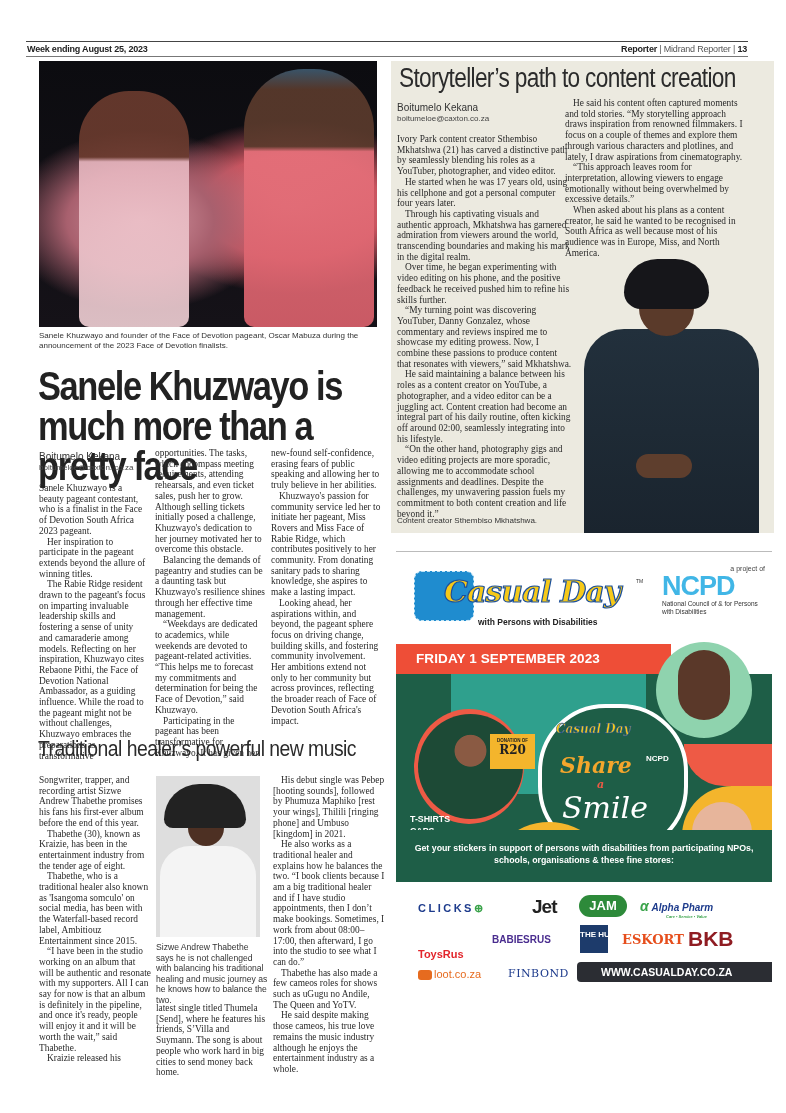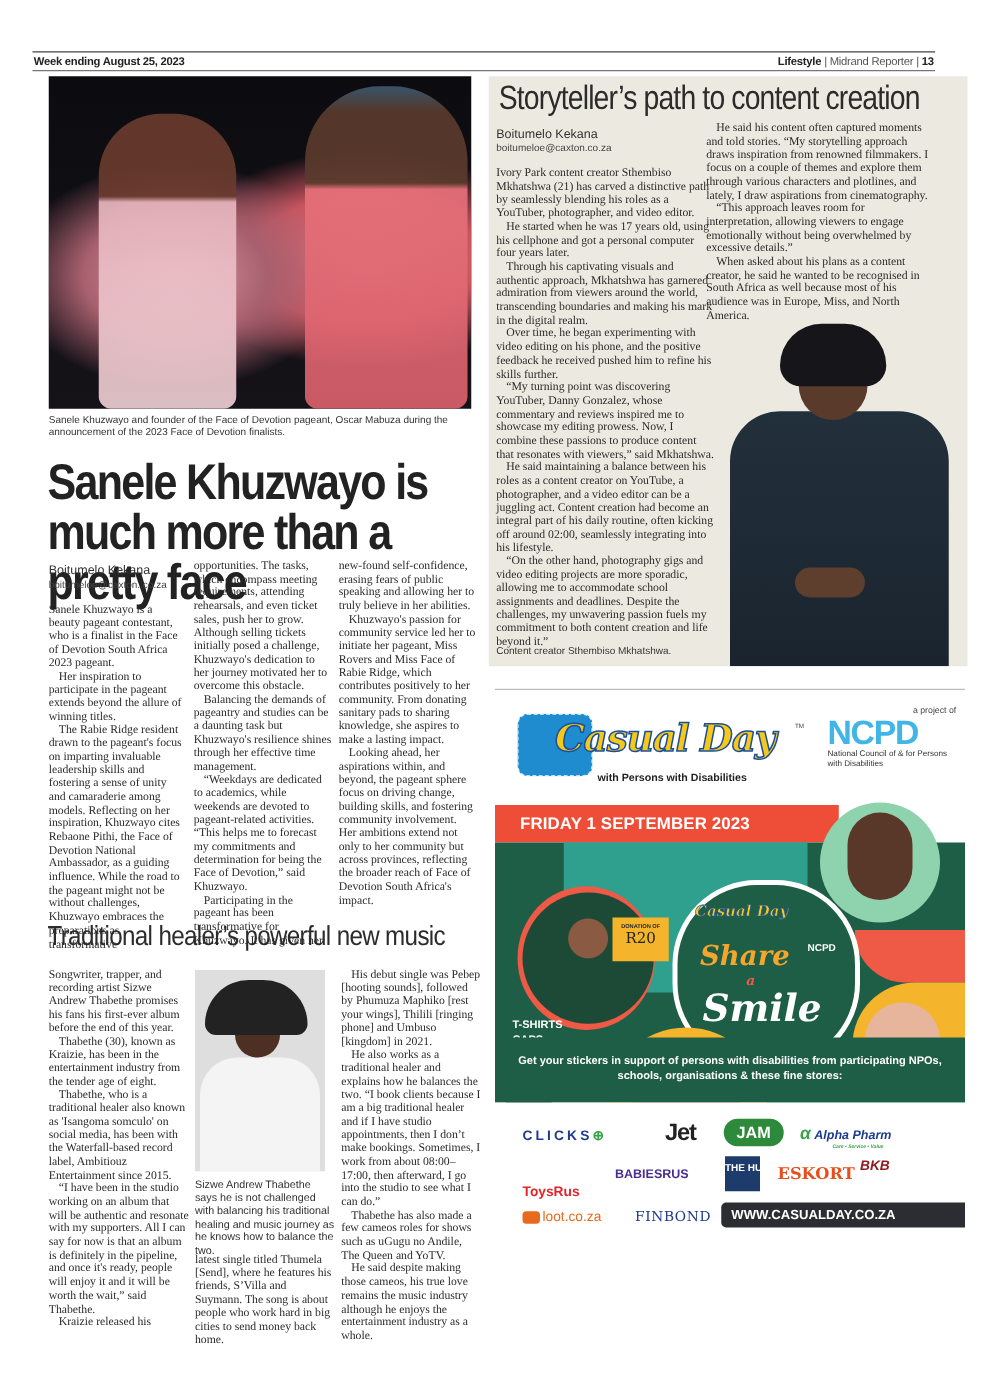--- a/index.html
+++ b/index.html
@@ -71,26 +71,26 @@
   .ncpd .full { font-size: 6.5px; color: #333; line-height: 8px; }
 
   .ad-date { position: absolute; left: 0; top: 92px; width: 275px; height: 30px; background: #ee4e37; }
   .ad-date span { position: absolute; left: 20px; top: 7px; color: #fff; font-weight: bold; font-size: 13.5px; letter-spacing: 0.1px; white-space: nowrap; }
   .ad-body { position: absolute; left: 0; top: 122px; width: 376px; height: 220px; background: #1e5e47; }
   .teal-block { position: absolute; left: 55px; top: 0; width: 195px; height: 120px; background: #2fa08d; }
   .coral-c { position: absolute; left: 18px; top: 35px; width: 110px; height: 115px; border-radius: 50%; background: #ee5a45; }
   .pers1 { position: absolute; left: 22px; top: 40px; width: 105px; height: 105px; border-radius: 50%; background: radial-gradient(circle at 50% 35%, #8a5a43 0 18%, #1d4a36 19% 100%); }
   .donation { position: absolute; left: 94px; top: 60px; width: 45px; height: 35px; background: #f4b52c; text-align: center; }
   .donation .lbl { font-size: 4.5px; font-weight: bold; color: #222; margin-top: 4px; }
-  .donation .amt { font-family: "DejaVu Serif", serif; font-size: 12px; font-weight: normal; color: #222; }
+  .donation .amt { font-family: "DejaVu Serif", serif; font-size: 12px; font-weight: bold; color: #222; }
   .flower { position: absolute; left: 142px; top: 30px; width: 150px; height: 150px; border-radius: 45%; background: #1e5e47; border: 4px solid #fff; }
   .flower .mini { position: absolute; left: 14px; top: 14px; font-family: "DejaVu Serif", serif; font-style: italic; font-weight: bold; font-size: 12px; color: #f6c919; -webkit-text-stroke: .5px #1b4f9c; }
   .flower .share { position: absolute; left: 18px; top: 44px; font-family: "DejaVu Serif", serif; font-weight: bold; font-style: italic; font-size: 22px; color: #f4a62c; }
   .flower .a { position: absolute; left: 55px; top: 70px; font-family: "DejaVu Serif", serif; font-style: italic; font-size: 11px; color: #ee5a45; font-weight: bold; }
-  .flower .smile { position: absolute; left: 20px; top: 82px; font-family: "DejaVu Serif", serif; font-weight: bold; font-style: italic; font-size: 30px; color: #fff; }
+  .flower .smile { position: absolute; left: 20px; top: 82px; font-family: "DejaVu Serif", serif; font-weight: normal; font-style: italic; font-size: 30px; color: #fff; }
   .flower .n2 { position: absolute; left: 104px; top: 46px; font-size: 8px; font-weight: bold; color: #fff; }
   .pers2 { position: absolute; left: 260px; top: -32px; width: 96px; height: 96px; border-radius: 50%; background: #8fd3ae; overflow: hidden; }
   .pers2::after { content:""; position:absolute; left: 22px; top: 8px; width: 52px; height: 70px; border-radius: 26px; background:#5a3829; }
   .coral2 { position: absolute; left: 288px; top: 70px; width: 88px; height: 42px; background: #ee5a45; border-radius: 0 0 0 40px; }
   .yellow-r { position: absolute; left: 286px; top: 112px; width: 90px; height: 108px; background: #f4b52c; border-radius: 50px 0 0 0; }
   .pers4 { position: absolute; left: 296px; top: 128px; width: 60px; height: 80px; border-radius: 30px; background: #e7b59b; }
   .shirts-text { position: absolute; left: 14px; top: 140px; color: #fff; font-size: 8.8px; font-weight: bold; line-height: 11.5px; }
   .yellow-c { position: absolute; left: 88px; top: 148px; width: 130px; height: 130px; border-radius: 50%; background: #f4b52c; }
   .pers3 { position: absolute; left: 110px; top: 160px; width: 86px; height: 118px; border-radius: 40px 40px 0 0; background: linear-gradient(180deg,#3b2418 0 20%,#b77a58 20% 65%,#fff 65%); }
   .qr-area { position: absolute; left: 0; top: 195px; width: 95px; height: 80px; background: #8fd3ae; border-radius: 0 30px 0 0; }
@@ -110,33 +110,33 @@
   .l-clicks .plus { color: #3aa34a; }
   .l-jet { left: 136px; top: 14px; font-size: 19px; color: #222; letter-spacing: -1px; }
   .l-jam { left: 183px; top: 13px; width: 48px; height: 22px; background: #2d8a3a; border-radius: 11px; color: #fff; font-size: 13px; text-align: center; line-height: 22px; }
   .l-alpha { left: 244px; top: 16px; font-size: 10px; font-style: italic; color: #1d3b8c; }
   .l-alpha .mark { color: #3aa34a; font-size: 14px; }
   .l-alpha .sub { display:block; font-size: 4px; color: #3aa34a; margin-left: 26px; font-style: italic; }
   .l-toys { left: 22px; top: 52px; font-size: 11px; color: #e2252b; margin-top: 14px; }
   .l-babies { left: 96px; top: 52px; font-size: 10px; color: #4a2d8f; }
   .l-hub { left: 184px; top: 43px; width: 28px; height: 28px; background: #1d3b6b; color: #fff; font-size: 8px; line-height: 9px; text-align: center; padding-top: 5px; }
   .l-eskort { left: 226px; top: 50px; font-size: 13px; color: #e64e1c; font-family: "DejaVu Serif", serif; }
-  .l-bkb { left: 292px; top: 45px; font-size: 11px; color: #8f1c22; font-style: italic; }
+  .l-bkb { left: 292px; top: 45px; font-size: 21px; color: #8f1c22; }
   .l-loot { left: 22px; top: 86px; font-size: 11px; color: #e66b1f; font-weight: normal; }
   .l-loot .box { display: inline-block; width: 14px; height: 10px; background: #e66b1f; border-radius: 3px; vertical-align: middle; margin-right: 2px; }
   .l-fin { left: 112px; top: 85px; font-family: "DejaVu Serif", serif; font-size: 11px; color: #1d3b8c; font-weight: normal; letter-spacing: 0.5px; }
-  .l-url { left: 181px; top: 80px; width: 195px; height: 20px; background: #2b2d33; color: #fff; font-size: 10.5px; line-height: 20px; padding-left: 8px; border-radius: 4px 0 0 4px; }
+  .l-url { left: 181px; top: 80px; width: 195px; height: 20px; background: #2b2d33; color: #fff; font-size: 10.5px; line-height: 20px; padding-left: 24px; border-radius: 4px 0 0 4px; }
 </style>
 </head>
 <body>
 
 <div class="folio">
   <span>Week ending August 25, 2023</span>
   <span class="right">
-    <span>Lifestyle</span>
+    <span>Reporter</span>
     <span class="mid">|</span>
     <span class="mid">Midrand Reporter</span>
     <span class="mid">|</span>
     <span>13</span>
   </span>
 </div>
 
 <div class="photo-pageant">
   <div class="fig1"></div>
   <div class="fig2"></div>

